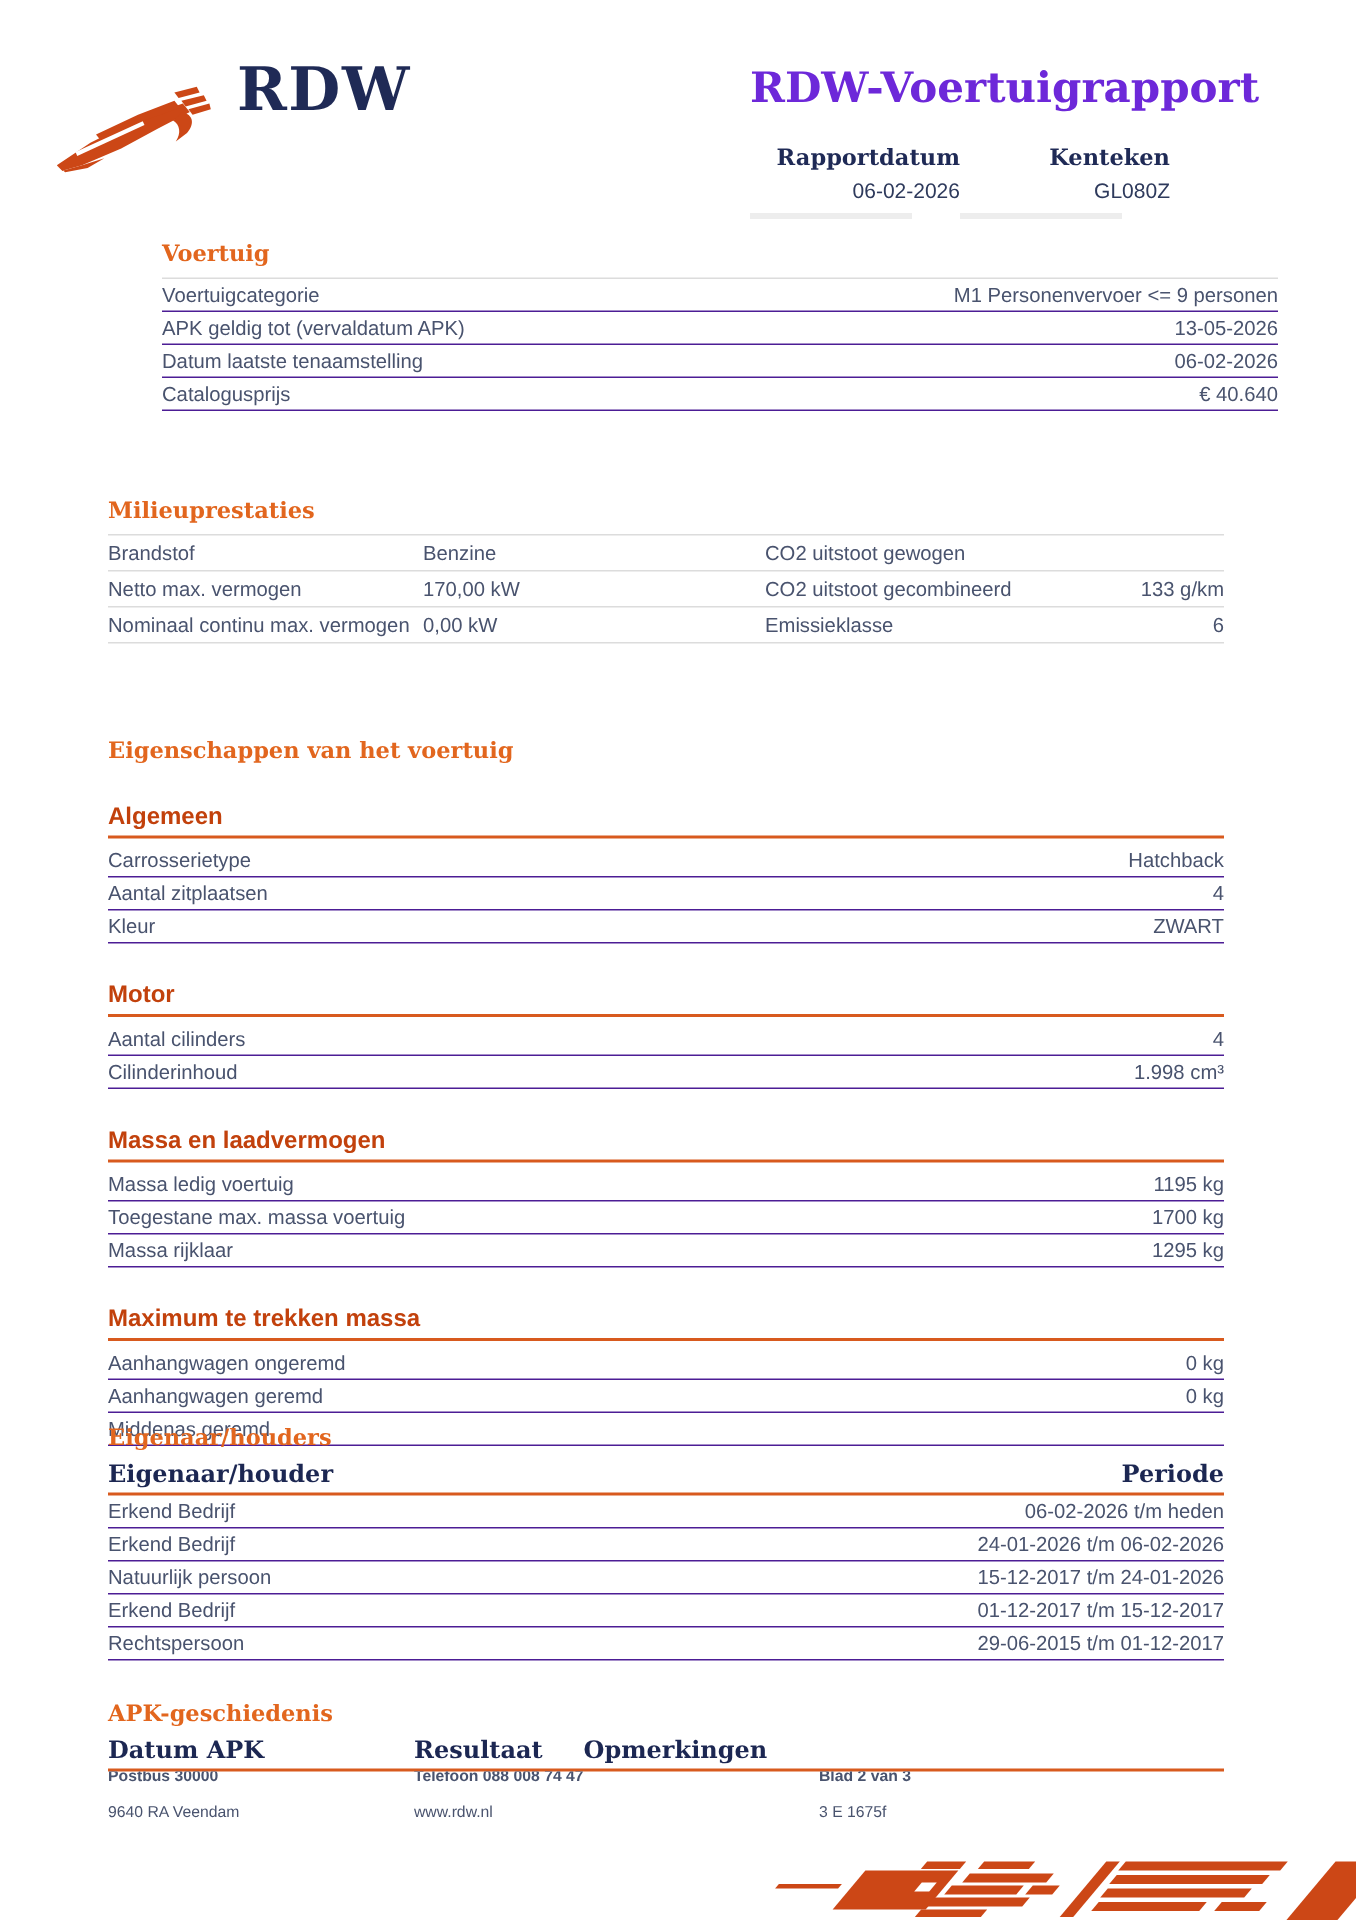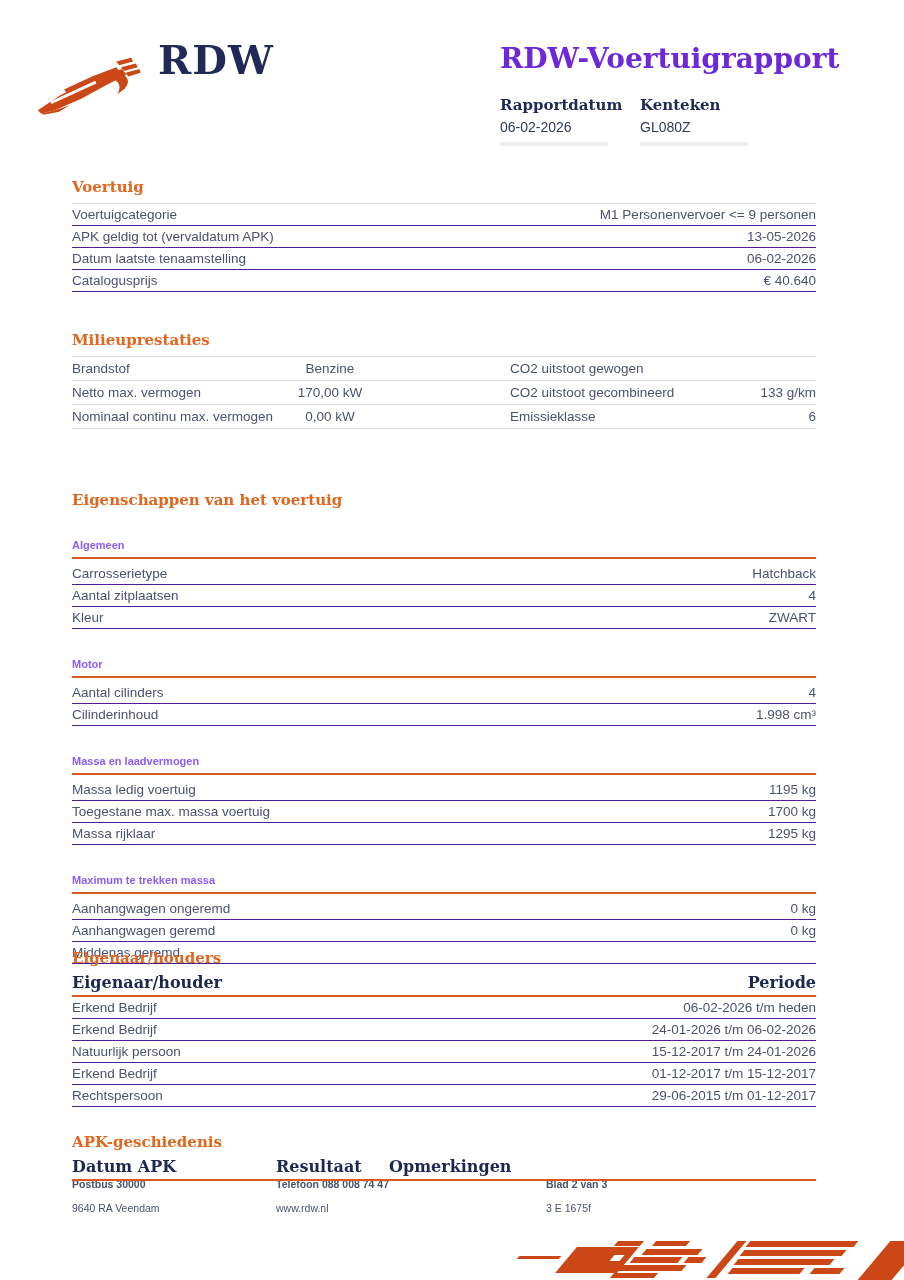--- a/index.html
+++ b/index.html
@@ -16,57 +16,57 @@
     position:absolute;left:158px;top:36px;
     font-family:"DejaVu Serif","Liberation Serif",serif;
     font-weight:bold;font-size:40px;color:#1F2A56;letter-spacing:1px;
   }
   .doc-title{
     position:absolute;left:500px;top:42px;
     font-family:"DejaVu Serif","Liberation Serif",serif;
     font-weight:bold;font-size:28px;color:#6d28d9;
   }
   .meta{position:absolute;left:500px;top:96px;display:flex;}
-  .meta-col{width:140px;}
+  .meta-col{width:140px;text-align:right;}
   .meta-label{
     font-family:"DejaVu Serif","Liberation Serif",serif;
     font-weight:bold;font-size:15px;color:#1F2A56;
   }
   .meta-value{font-size:14px;color:#2E3A5C;margin-top:5px;}
   .meta-underline{height:4px;background:#EDEDED;width:108px;margin-top:7px;}
 
   
   .section{position:absolute;left:72px;width:744px;}
   .sec-title{
     font-family:"DejaVu Serif","Liberation Serif",serif;
     font-weight:bold;font-size:15px;color:#E2661E;
     line-height:19px;margin:0 0 6px 0;
   }
   .sub-title{
-    font-weight:bold;font-size:11px;color:#8b5cf6;
+    font-weight:bold;font-size:16px;color:#c2410c;
     line-height:18px;margin:0;
   }
   .rule-gray{border-top:1px solid #DCDCDC;}
   .rule-orange{border-top:2px solid #D85A1E;margin-top:3px;}
   .row{
     display:flex;justify-content:space-between;align-items:center;
     height:21px;border-bottom:1px solid #4c1d95;font-size:13.5px;
   }
   .row .val{text-align:right;white-space:nowrap;}
   .gap4{height:4px;}
   .sub-block{margin-top:26px;}
   .sub-block:first-of-type{margin-top:10px;}
 
   
   .m-row{
     display:flex;align-items:center;height:23px;
     border-bottom:1px solid #DCDCDC;font-size:13.5px;
   }
   .m-row .l-label{width:210px;}
-  .m-row .l-value{width:96px;text-align:center;white-space:nowrap;}
+  .m-row .l-value{width:96px;text-align:left;white-space:nowrap;}
   .m-row .m-gap{width:132px;}
   .m-row .r-label{width:210px;}
   .m-row .r-value{flex:1;text-align:right;white-space:nowrap;}
 
   
   .tbl-head{
     display:flex;justify-content:space-between;align-items:flex-end;
     font-family:"DejaVu Serif","Liberation Serif",serif;
     font-weight:bold;font-size:16px;color:#1C2752;line-height:18px;margin-top:3px;
   }
@@ -116,21 +116,21 @@
     <div class="meta-value">06-02-2026</div>
     <div class="meta-underline"></div>
   </div>
   <div class="meta-col">
     <div class="meta-label">Kenteken</div>
     <div class="meta-value">GL080Z</div>
     <div class="meta-underline"></div>
   </div>
 </div>
 
-<div class="section" style="top:178px;">
+<div class="section" style="top:160px;margin-left:36px;">
   <div class="sec-title">Voertuig</div>
   <div class="rule-gray"></div>
   <div class="row">
     <span>Voertuigcategorie</span>
     <span class="val">M1 Personenvervoer &lt;= 9 personen</span>
   </div>
   <div class="row">
     <span>APK geldig tot (vervaldatum APK)</span>
     <span class="val">13-05-2026</span>
   </div>

